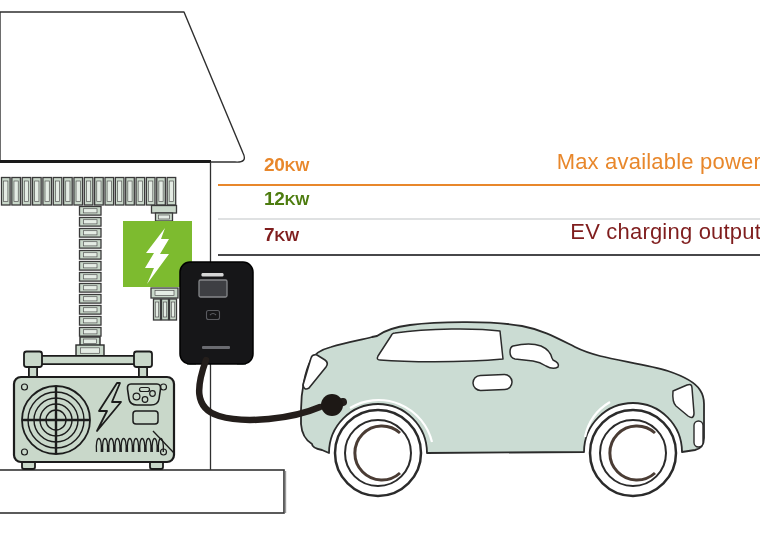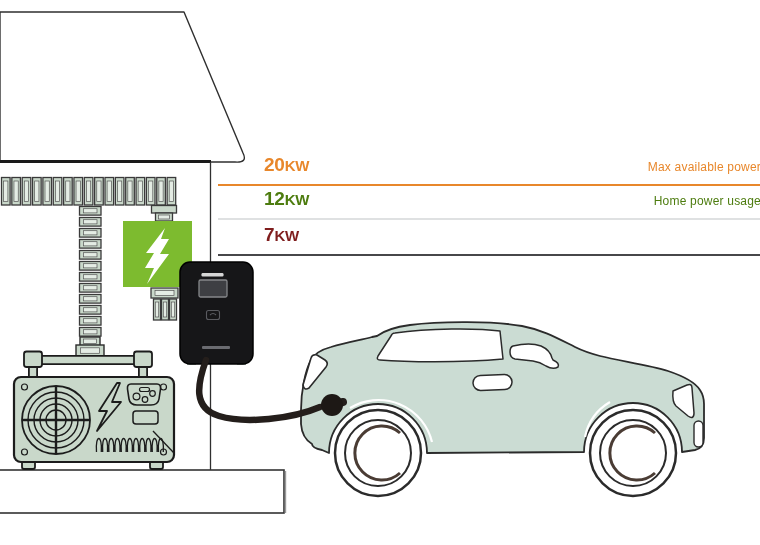--- a/index.html
+++ b/index.html
@@ -11,21 +11,21 @@
   svg{display:block}
 
   
   .row{
     position:absolute;left:218px;width:551px;box-sizing:border-box;
     display:flex;justify-content:space-between;align-items:flex-end;
     padding:0 8px 10px 46px;
   }
   .row .val{font-size:19px;font-weight:600;letter-spacing:-0.2px;line-height:1}
   .row .val .unit{font-size:15px;font-weight:600}
-  .row .lbl{font-size:12px;letter-spacing:0.2px;line-height:1.1}
+  .row .lbl{font-size:22px;letter-spacing:0.2px;line-height:1.1}
   #row-max {top:160px;height:26px;border-bottom:2px solid #E8872B;color:#E8872B}
   #row-home{top:195px;height:25px;border-bottom:2px solid #DFE1E2;color:#4d7c0f}
   #row-ev  {top:229px;height:27px;border-bottom:2px solid #47474A;color:#7f1d1d}
 </style>
 </head>
 <body>
 
 <svg class="stage" viewBox="0 0 760 545" aria-hidden="true">
 
   <g>
@@ -235,17 +235,17 @@
     <circle cx="332" cy="405" r="11" fill="#1D1815"></circle>
   </g>
 </svg>
 
 <div class="row" id="row-max">
   <span class="val"><span>20</span><span class="unit">KW</span></span>
   <span class="lbl">Max available power</span>
 </div>
 <div class="row" id="row-home">
   <span class="val"><span>12</span><span class="unit">KW</span></span>
-  <span class="lbl">Home power usage</span>
 </div>
 <div class="row" id="row-ev">
   <span class="val"><span>7</span><span class="unit">KW</span></span>
+  <span class="lbl">EV charging output</span>
 </div>
 
 </body></html>

